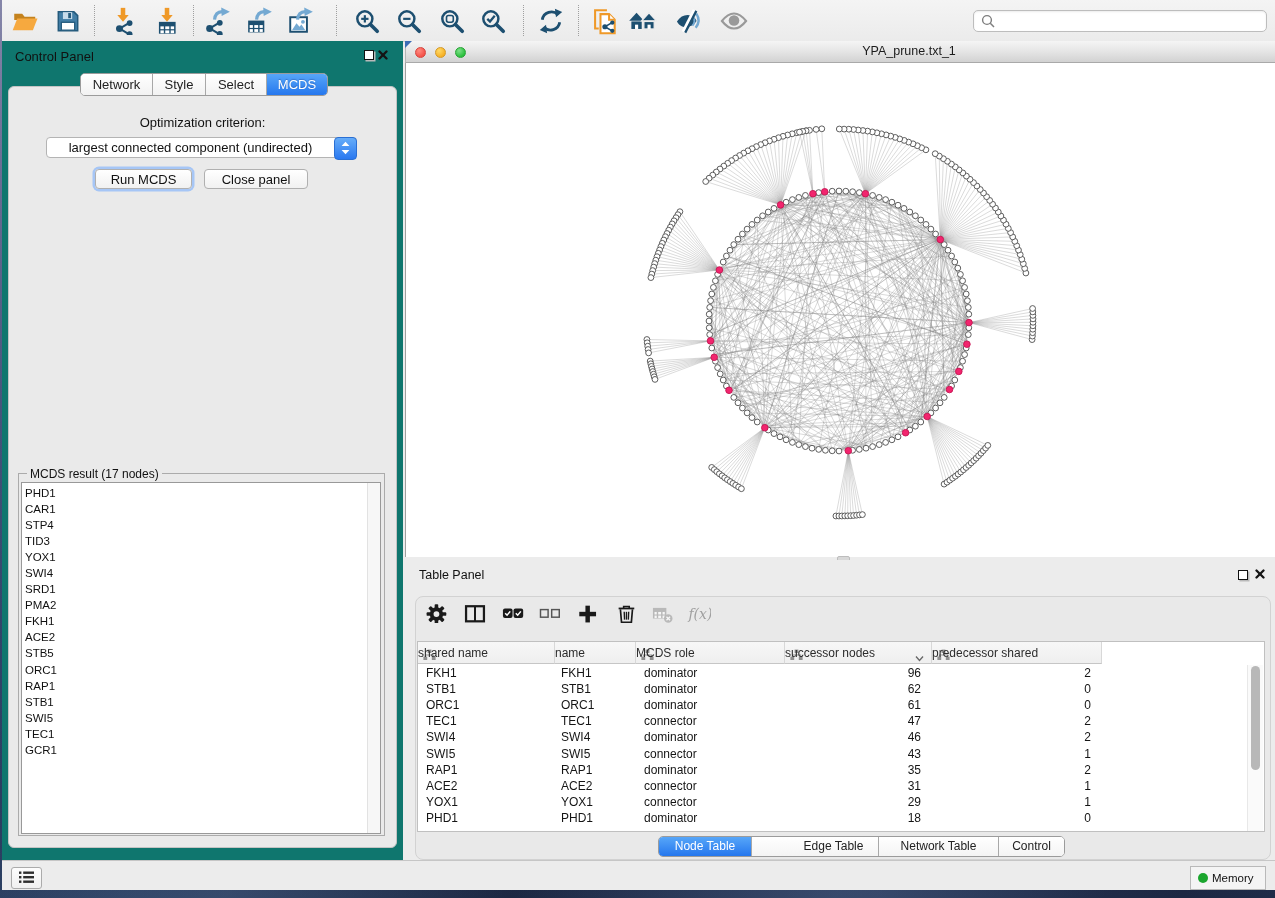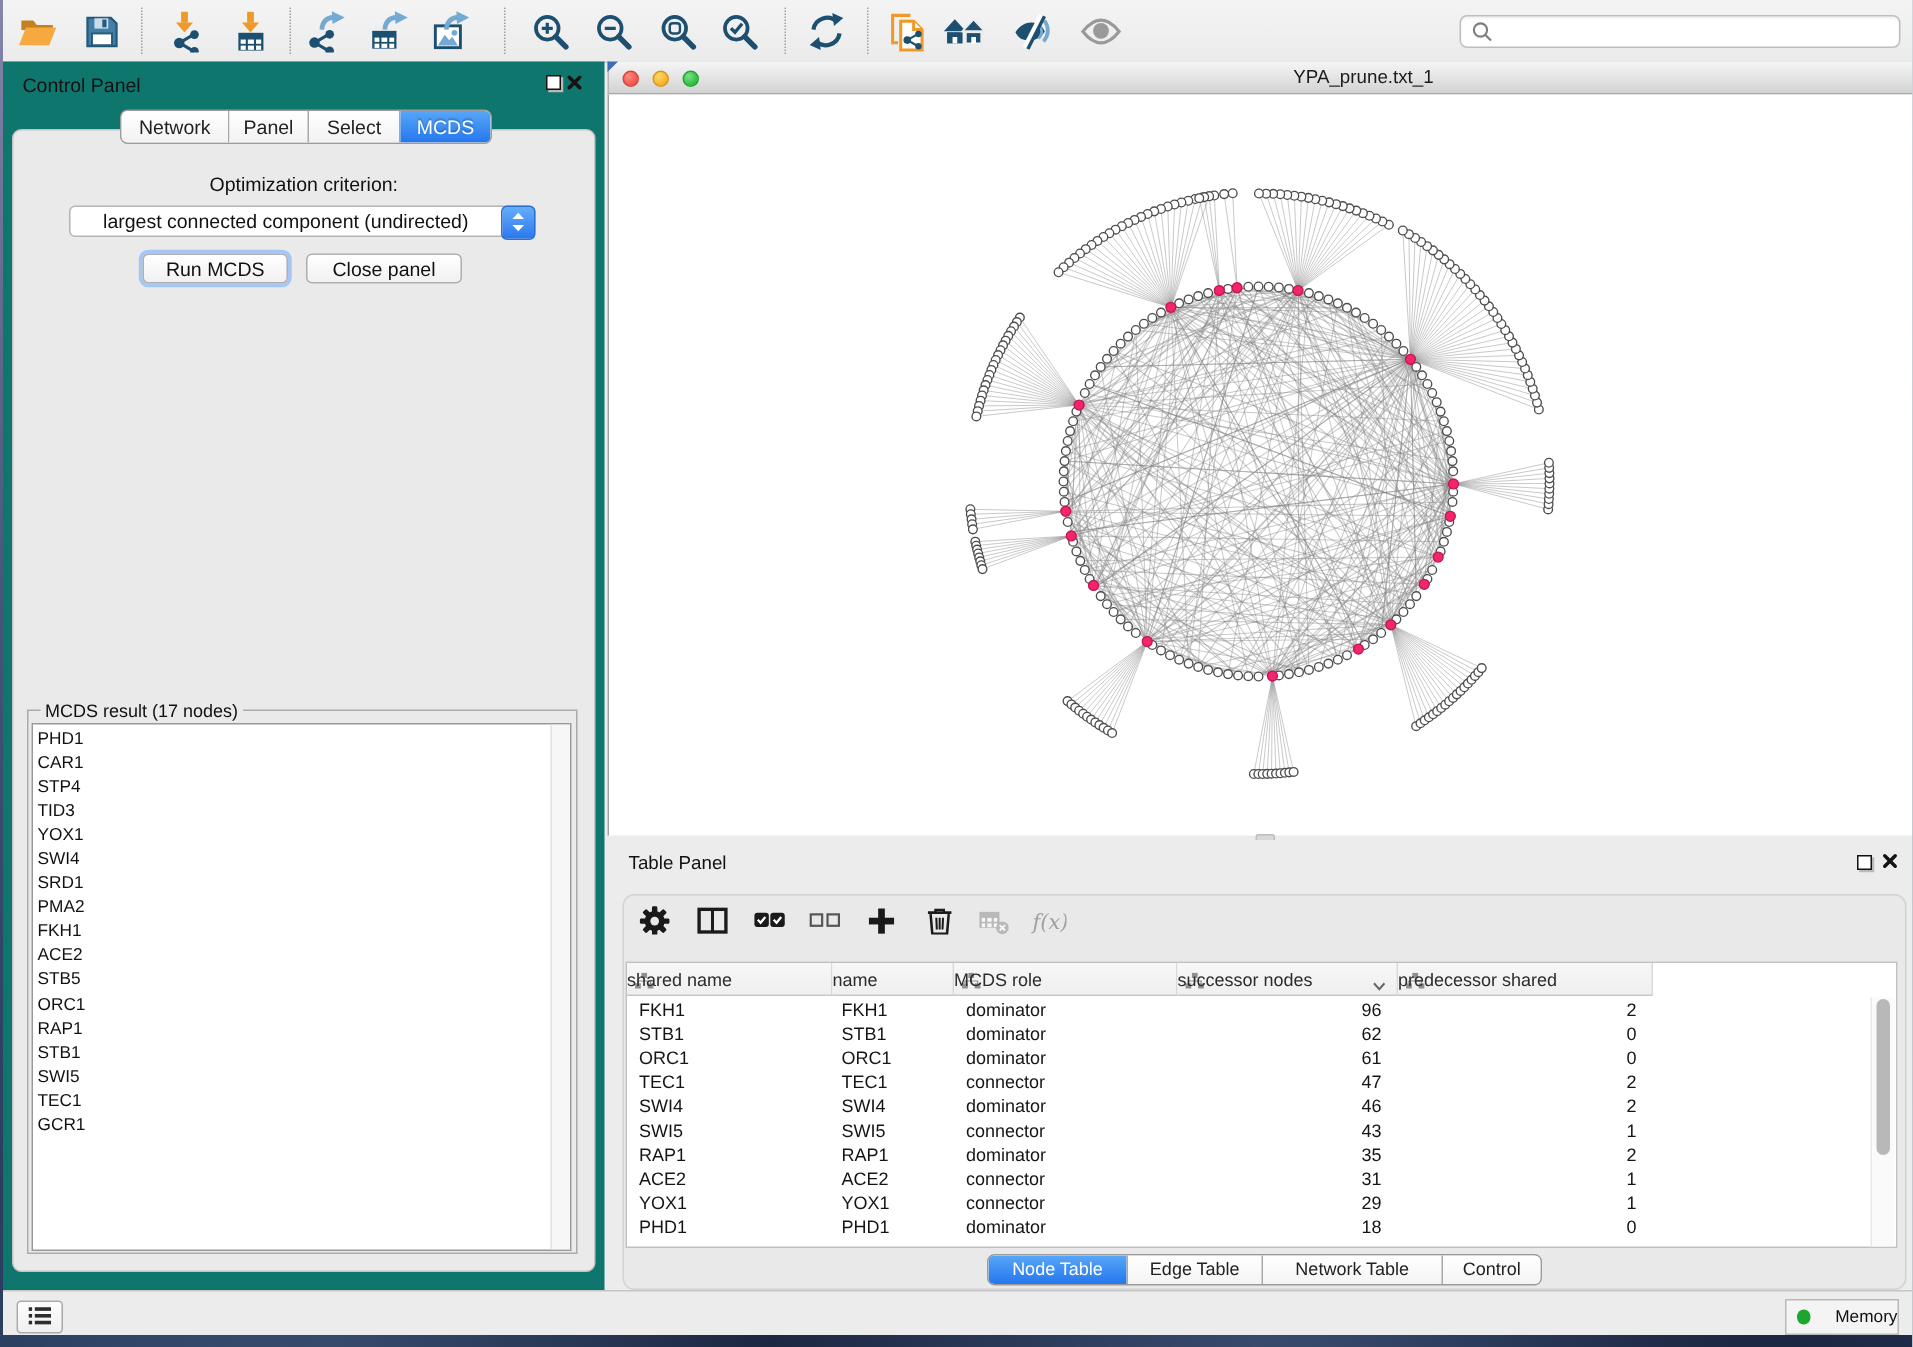--- a/index.html
+++ b/index.html
@@ -107,21 +107,21 @@
   .tp-tab:last-child{border-right:none;}
   .tp-tab.sel{background:linear-gradient(180deg,#57a6f8,#2577ee);color:#fff;}
   
   #status-bar{position:absolute;left:0;top:860px;width:100%;height:30px;background:#ececec;border-top:1px solid #c6c6c6;}
   #status-list-btn{position:absolute;left:9px;top:6px;width:29px;height:20px;background:linear-gradient(180deg,#fdfdfd,#f0f0f0);
     border:1px solid #ababab;border-radius:3px;}
   #status-list-btn svg{display:block;margin:3px auto;}
   #memory-btn{position:absolute;right:9px;top:5px;width:74px;height:22px;background:#f4f4f4;
     border:1px solid #b9b9b9;display:flex;align-items:center;}
   #memory-dot{width:10px;height:10px;border-radius:50%;background:#1ba62e;margin-left:7px;}
-  #memory-label{font-size:11.5px;color:#111;margin-left:16px;}
+  #memory-label{font-size:11.5px;color:#111;margin-left:4px;}
 </style>
 </head>
 <body>
 
 <div id="screen">
   <div id="window">
 
     <div id="toolbar">
         <div class="tb-btn" style="left: 25px;">
           <svg viewBox="0 0 26 26">
@@ -378,21 +378,21 @@
                 <div class="res-item">SWI5</div>
                 <div class="res-item">TEC1</div>
                 <div class="res-item">GCR1</div>
               </div>
             <div id="result-scroll"></div>
           </div>
         </div>
       </div>
       <div id="cp-tabs">
           <div class="cp-tab" style="width: 71px;">Network</div>
-          <div class="cp-tab" style="width: 52px;">Panel</div>
+          <div class="cp-tab" style="width: 52px;">Style</div>
           <div class="cp-tab" style="width: 60px;">Select</div>
           <div class="cp-tab sel" style="width: 60px;">MCDS</div>
         </div>
     </div>
 
     <div id="net-frame">
       <div id="net-titlebar">
         <div id="light-red" class="light"></div>
         <div id="light-yellow" class="light"></div>
         <div id="light-green" class="light"></div>
@@ -1428,21 +1428,21 @@
                 <div class="td num" style="left: 367px; width: 147px; padding-right: 11px;">18</div>
                 <div class="td num" style="left: 514px; width: 170px; padding-right: 11px;">0</div>
               </div>
             </div>
           <div id="tp-scroll">
             <div id="tp-thumb"></div>
           </div>
         </div>
         <div id="tp-tabs">
             <div class="tp-tab sel" style="width: 92px;">Node Table</div>
-            <div class="tp-tab" style="width: 89px;">Edge Table</div>
+            <div class="tp-tab" style="width: 89px; padding-left: 37px;">Edge Table</div>
             <div class="tp-tab" style="width: 119px;">Network Table</div>
             <div class="tp-tab" style="width: 65px;">Control</div>
           </div>
       </div>
     </div>
 
     <div id="status-bar">
       <div id="status-list-btn">
         <svg width="15" height="13" viewBox="0 0 15 13">
           <g fill="#2e2e2e">

